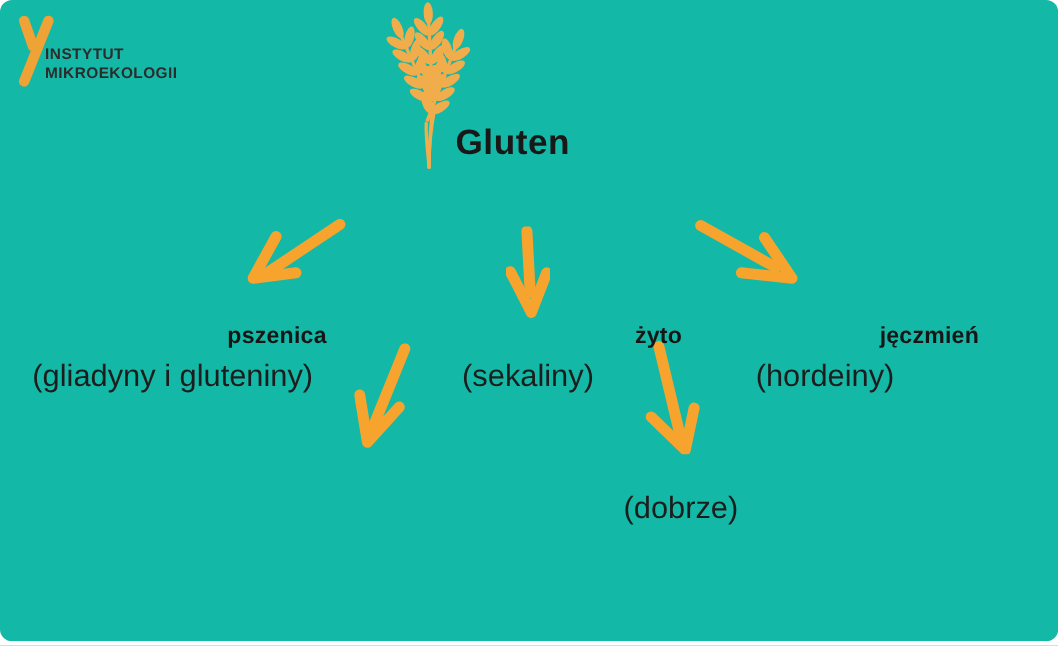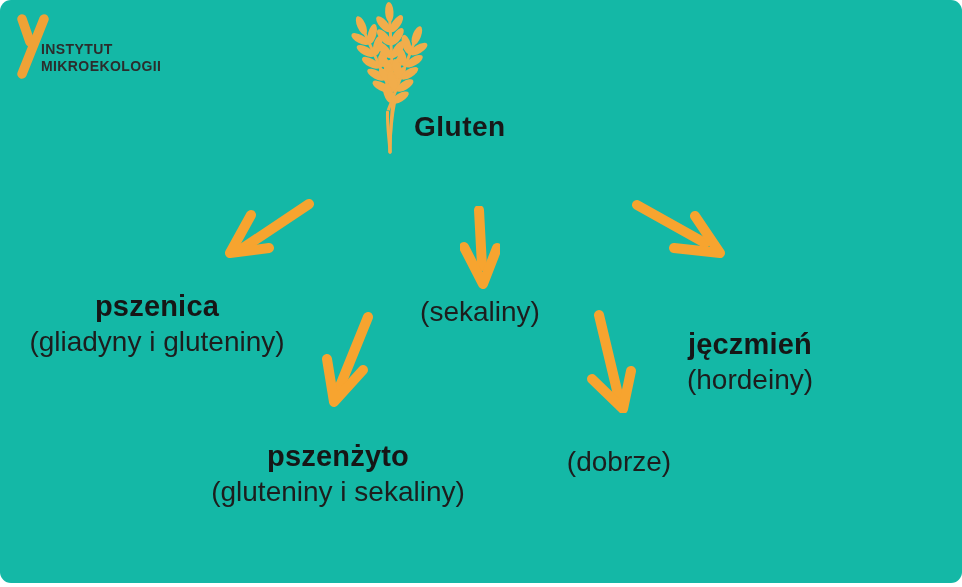--- a/index.html
+++ b/index.html
@@ -22,38 +22,39 @@
   .logo-text {
     position: absolute; left: 27px; top: 28px;
     font-size: 14px; font-weight: 700; line-height: 16.5px;
     letter-spacing: 0.4px; color: #2c2c2c; white-space: nowrap;
   }
 
   
   .wheat { position: absolute; left: 333px; top: 0px; }
   .page-title {
     position: absolute; left: 414px; top: 111px;
-    font-size: 28px; font-weight: 700; letter-spacing: 0.5px;
+    font-size: 32px; font-weight: 700; letter-spacing: 0.5px;
     color: #181818;
   }
 
   
   .arrow { position: absolute; }
   .arrow path {
     fill: none; stroke: #F7A42F;
     stroke-linecap: round; stroke-linejoin: round;
   }
 
   
   .node {
     position: absolute; text-align: center; color: #161616;
   }
   .node-name {
-    font-size: 29px; font-weight: 700; letter-spacing: 0.2px;
+    font-size: 21px; font-weight: 700; letter-spacing: 0.2px;
     line-height: 30px;
+    text-align: right;
   }
   .node-name .asterisk { font-weight: 400; }
   .node-proteins {
     font-size: 28px; font-weight: 400; margin-top: 7px;
     color: #1d1d1d; line-height: 28px;
   }
 
   
   .footnote {
     position: absolute; left: 0; right: 0; top: 553px;
@@ -132,31 +133,28 @@
     <path d="M14 6 L35 94" stroke-width="10"></path>
     <path d="M7 70 L38 100 L46 62" stroke-width="10"></path>
   </svg>
 
   <div class="node" style="left:17px; top:291px; width:280px;">
     <div class="node-name">pszenica</div>
     <div class="node-proteins">(gliadyny i gluteniny)</div>
   </div>
 
   <div class="node" style="left:340px; top:291px; width:280px;">
+    <div class="node-name">żyto</div>
     <div class="node-proteins">(sekaliny)</div>
   </div>
 
-  <div class="node" style="left:610px; top:291px; width:280px;margin-top:38px;">
+  <div class="node" style="left:610px; top:291px; width:280px;">
     <div class="node-name">jęczmień</div>
     <div class="node-proteins">(hordeiny)</div>
   </div>
 
-  <div class="node" style="left:188px; top:441px; width:300px;">
-    <div class="node-name">pszenżyto</div>
-    <div class="node-proteins">(gluteniny i sekaliny)</div>
-  </div>
 
   <div class="node" style="left:479px; top:441px; width:280px;">
     <div class="node-proteins">(dobrze)</div>
   </div>
 
 
 </div>
 
 </body></html>

